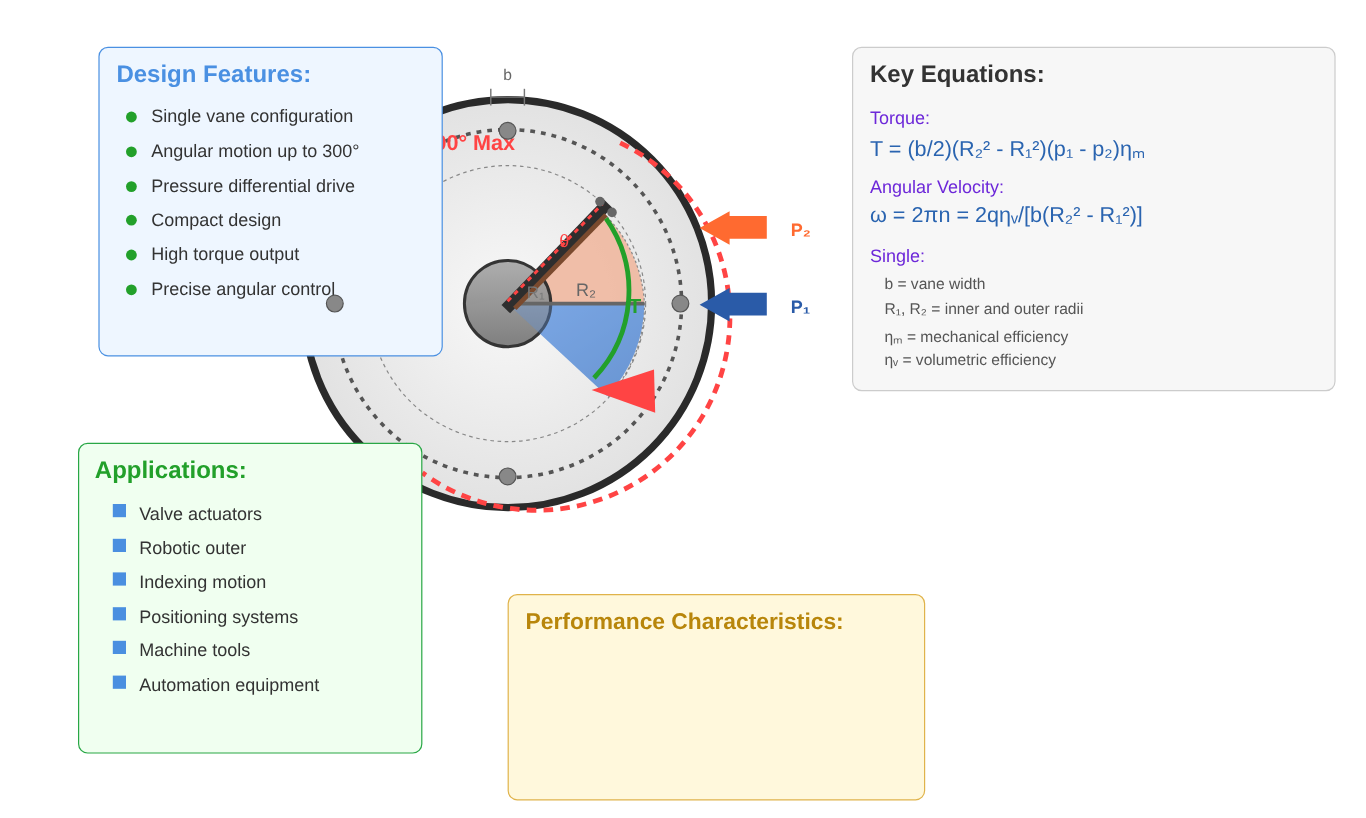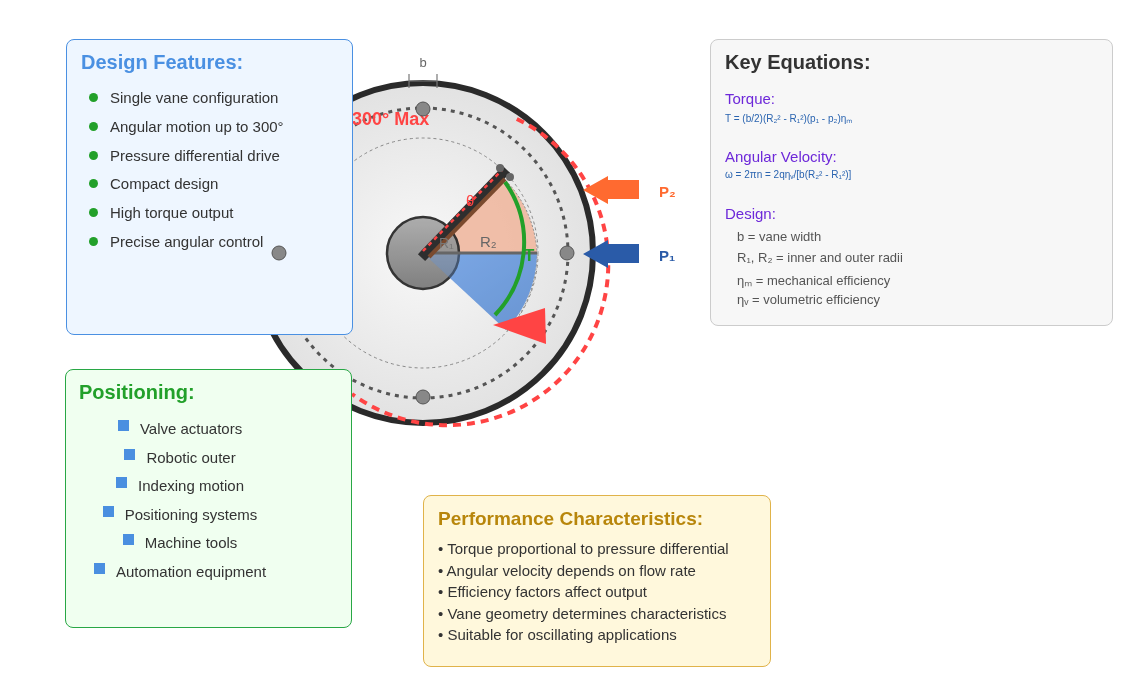--- a/index.html
+++ b/index.html
@@ -7,36 +7,36 @@
     width: 1138px; height: 682px; position: relative; overflow: hidden;
     background: #ffffff;
     font-family: "Liberation Sans", sans-serif;
     color: #333;
   }
   #diagram { position: absolute; left: 0; top: 0; width: 1138px; height: 682px; }
   .box {
     position: absolute; box-sizing: border-box; border-radius: 8px;
   }
   .box h3 { margin: 0; font-size: 20px; font-weight: bold; }
-  #design-box { left: 66px; top: 39px; width: 287px; height: 296px; background: #eef6ff; border: 1.5px solid #4a90e2; }
+  #design-box { left: 82px; top: 39px; width: 287px; height: 258px; background: #eef6ff; border: 1.5px solid #4a90e2; }
   #design-box h3 { color: #4a90e2; position: absolute; left: 14px; top: 11px; }
   #design-box ul { list-style: none; margin: 0; padding: 0; position: absolute; left: 22px; top: 48px; }
   #design-box li { font-size: 15px; color: #333; height: 28.8px; line-height: 20px; display: flex; align-items: flex-start; }
   #design-box li .dot { width: 9px; height: 9px; border-radius: 50%; background: #22a02a; margin: 5px 12px 0 0; flex: none; }
 
   #apps-box { left: 65px; top: 369px; width: 287px; height: 259px; background: #f0fff0; border: 1.5px solid #28a745; }
   #apps-box h3 { color: #22a02a; position: absolute; left: 13px; top: 11px; }
   #apps-box ul { list-style: none; margin: 0; padding: 0; position: absolute; left: 28px; top: 49px; }
-  #apps-box li { font-size: 15px; color: #333; height: 28.6px; line-height: 20px; display: flex; align-items: flex-start; justify-content: center; }
+  #apps-box li { font-size: 15px; color: #333; height: 28.6px; line-height: 20px; display: flex; align-items: flex-start; }
   #apps-box li .sq { width: 11px; height: 11px; background: #4a8fe0; margin: 1px 11px 0 0; flex: none; }
 
   #eq-box { left: 710px; top: 39px; width: 403px; height: 287px; background: #f7f7f7; border: 1.5px solid #cccccc; text-align: right; }
   #eq-box h3 { color: #333; position: absolute; left: 14px; top: 11px; }
   .eq-label { position: absolute; left: 14px; font-size: 15px; color: #6d28d9; }
-  .eq-formula { position: absolute; left: 14px; font-size: 10px; color: #2a64b0; }
+  .eq-formula { position: absolute; left: 14px; font-size: 18px; color: #2a64b0; }
   .eq-def { position: absolute; left: 14px; font-size: 13px; color: #555; padding-left: 12px; }
 
   #perf-box { left: 423px; top: 495px; width: 348px; height: 172px; background: #fff8dc; border: 1.5px solid #e0b34a; }
   #perf-box h3 { color: #b8860b; position: absolute; left: 14px; top: 12px; font-size: 19px; }
   #perf-box ul { list-style: none; margin: 0; padding: 0; position: absolute; left: 14px; top: 43px; }
   #perf-box li { font-size: 15px; color: #333; height: 21.6px; line-height: 20px; }
 </style>
 </head>
 <body>
 
@@ -139,21 +139,21 @@
         <span>Precise angular control</span>
       </li>
   </ul>
 </div>
 
 <svg style="position:absolute;left:270px;top:244px;width:18px;height:18px;">
   <circle cx="9" cy="9" r="7" fill="#888" stroke="#555" stroke-width="1"></circle>
 </svg>
 
 <div class="box" id="apps-box">
-  <h3>Positioning:</h3>
+  <h3>Applications:</h3>
   <ul>
     <li>
         <span class="sq"></span>
         <span>Valve actuators</span>
       </li>
     <li>
         <span class="sq"></span>
         <span>Robotic outer</span>
       </li>
     <li>
@@ -174,29 +174,22 @@
       </li>
   </ul>
 </div>
 
 <div class="box" id="eq-box">
   <h3>Key Equations:</h3>
   <div class="eq-label" style="top:50px;">Torque:</div>
   <div class="eq-formula" style="top:71px;">T = (b/2)(R₂² - R₁²)(p₁ - p₂)ηₘ</div>
   <div class="eq-label" style="top:108px;">Angular Velocity:</div>
   <div class="eq-formula" style="top:129px;">ω = 2πn = 2qηᵥ/[b(R₂² - R₁²)]</div>
-  <div class="eq-label" style="top:165px;">Design:</div>
+  <div class="eq-label" style="top:165px;">Single:</div>
   <div class="eq-def" style="top:189px;">b = vane width</div>
   <div class="eq-def" style="top:210px;">R₁, R₂ = inner and outer radii</div>
   <div class="eq-def" style="top:231px;">ηₘ = mechanical efficiency</div>
   <div class="eq-def" style="top:252px;">ηᵥ = volumetric efficiency</div>
 </div>
 
 <div class="box" id="perf-box">
   <h3>Performance Characteristics:</h3>
-  <ul>
-    <li>• Torque proportional to pressure differential</li>
-    <li>• Angular velocity depends on flow rate</li>
-    <li>• Efficiency factors affect output</li>
-    <li>• Vane geometry determines characteristics</li>
-    <li>• Suitable for oscillating applications</li>
-  </ul>
 </div>
 
 </body></html>

